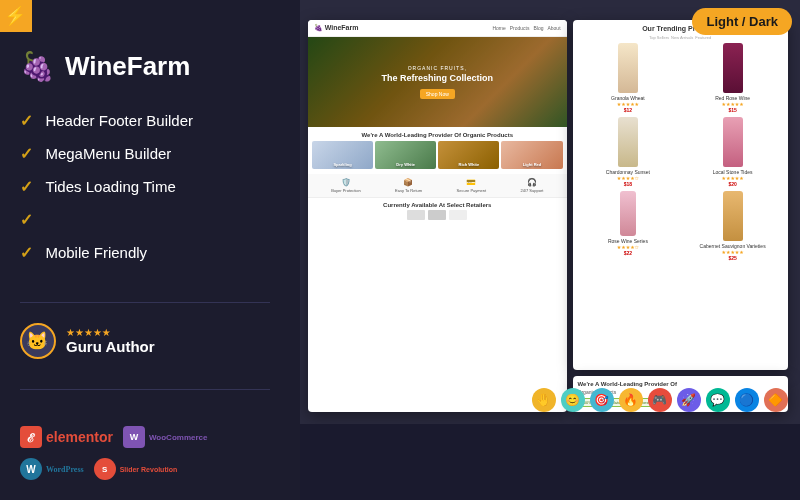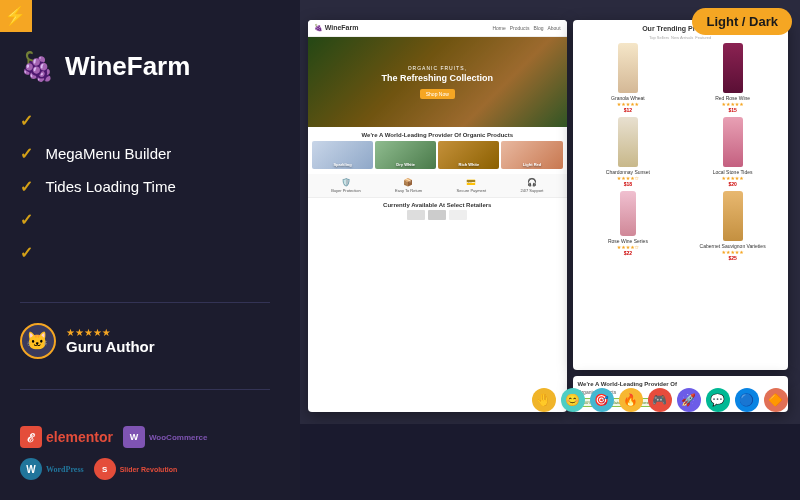--- a/index.html
+++ b/index.html
@@ -489,34 +489,36 @@
 
 <div class="left-panel">
   <div class="brand">
     <span class="brand-icon">🍇</span>
     <span class="brand-name">WineFarm</span>
   </div>
 
   <div class="features">
     <div class="feature-item">
       <span class="check-icon">✓</span>
+      <span class="feature-text">Header Footer Builder</span>
     </div>
     <div class="feature-item">
       <span class="check-icon">✓</span>
       <span class="feature-text">MegaMenu Builder</span>
     </div>
     <div class="feature-item">
       <span class="check-icon">✓</span>
       <span class="feature-text">Tides Loading Time</span>
     </div>
     <div class="feature-item">
       <span class="check-icon">✓</span>
     </div>
     <div class="feature-item">
       <span class="check-icon">✓</span>
+      <span class="feature-text">Mobile Friendly</span>
     </div>
   </div>
 
   <div class="divider"></div>
 
   <div class="guru-author">
     <div class="guru-icon">
       <span>🐱</span>
     </div>
     <div style="display:flex;flex-direction:column;">

